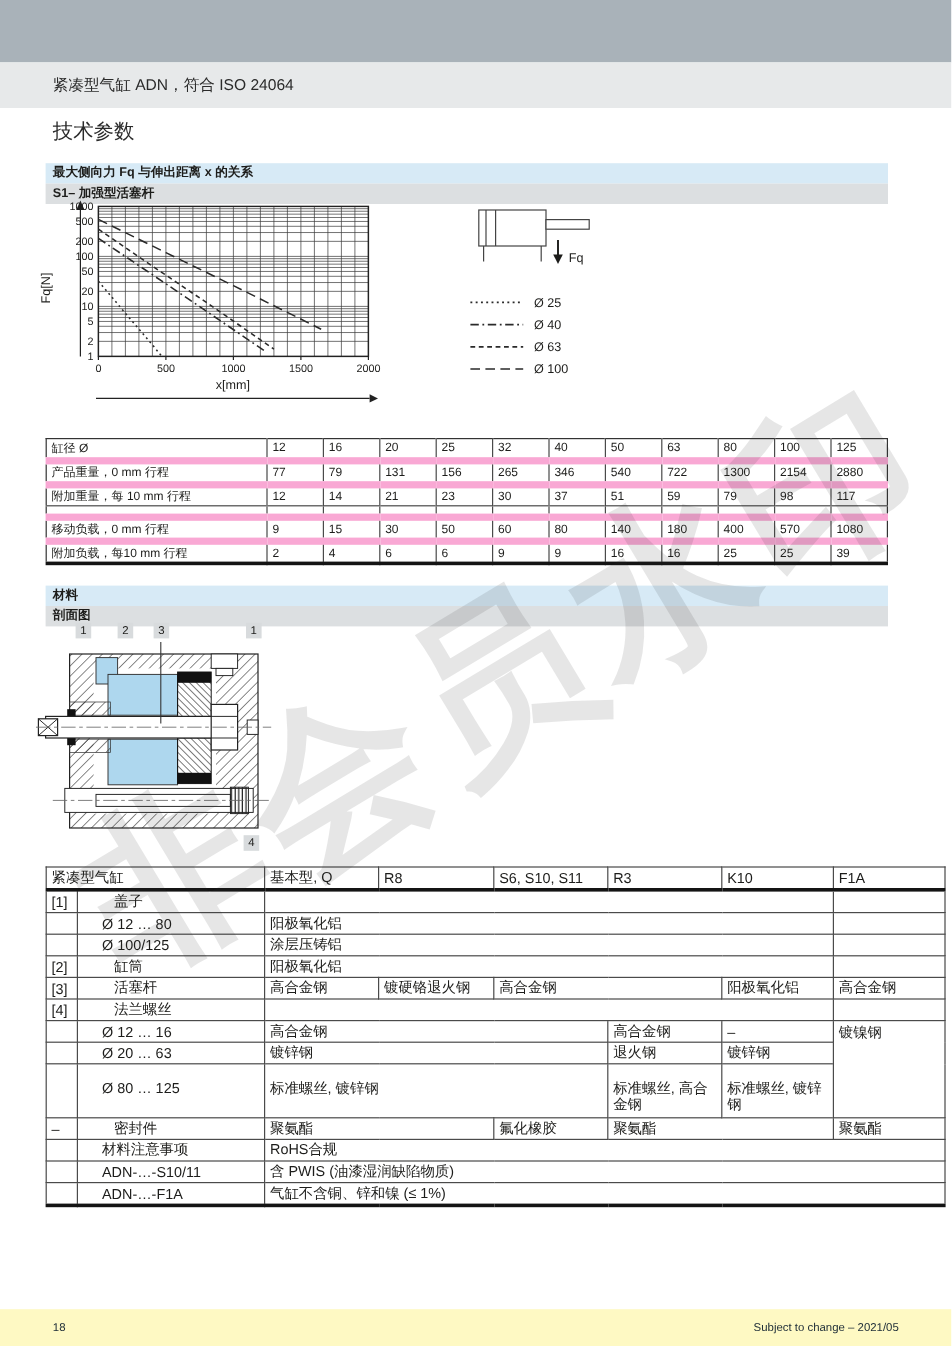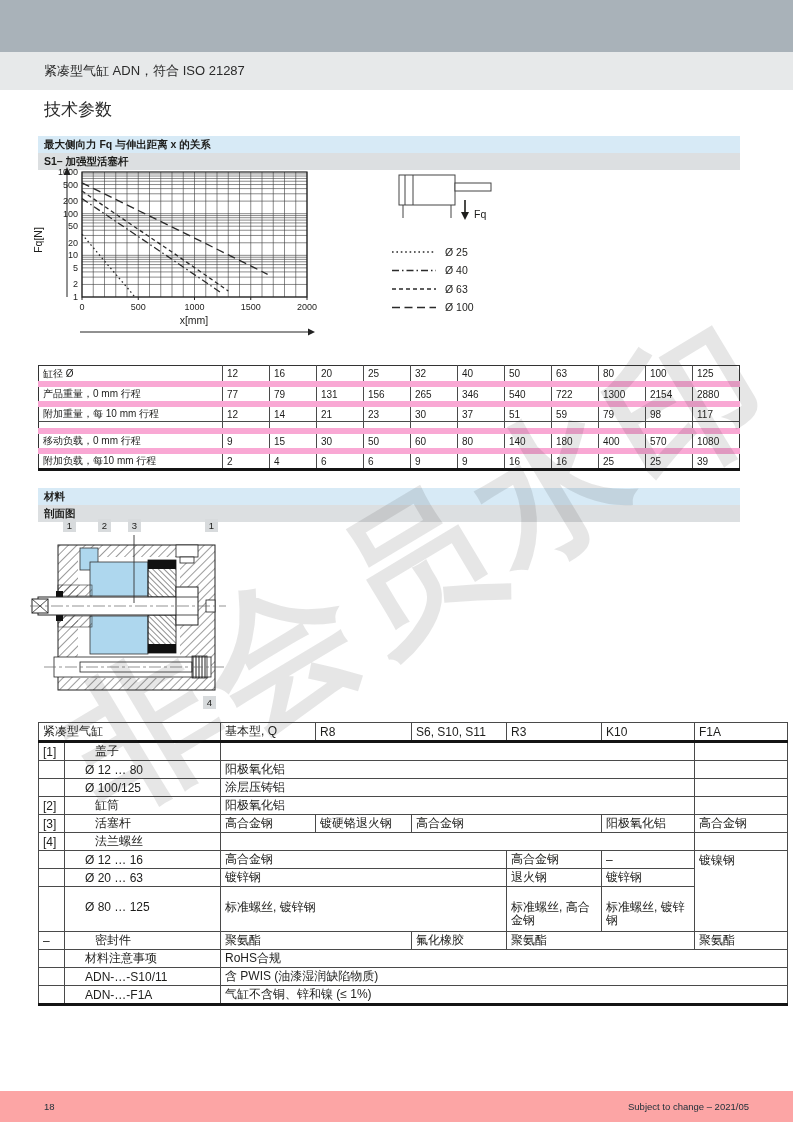--- a/index.html
+++ b/index.html
@@ -48,35 +48,35 @@
   .co{position:absolute;width:13px;height:13px;background:#d8dbdd;font-size:9.5px;
       line-height:13px;text-align:center;color:#1d1d1b;}
   #co-1a{left:63px;top:519px;} #co-2{left:98px;top:519px;} #co-3{left:128px;top:519px;}
   #co-1b{left:205px;top:519px;} #co-4{left:203px;top:696px;}
 
   #watermark{position:absolute;left:0px;top:468px;width:840px;text-align:center;
       font-size:150px;font-weight:bold;letter-spacing:8px;color:rgba(50,50,50,0.12);
       transform:rotate(-31deg);transform-origin:center;white-space:nowrap;
       pointer-events:none;z-index:40;}
 
-  #footer{position:absolute;left:0;top:1091px;width:793px;height:31px;background:#fca5a5;
+  #footer{position:absolute;left:0;top:1091px;width:793px;height:31px;background:#fef9c3;
       font-size:9.5px;color:#22313a;}
   #footer span{position:absolute;top:0;line-height:31px;}
   #f-page{left:44px;}
   #f-link{left:248px;font-weight:bold;}
   #f-note{left:628px;}
 </style>
 </head>
 <body>
 
 <div id="page">
 
   <div class="topband"></div>
   <div class="titleband">
-    <span class="t">紧凑型气缸 ADN，符合 ISO 21287</span>
+    <span class="t">紧凑型气缸 ADN，符合 ISO 24064</span>
   </div>
   <div class="h1">技术参数</div>
 
   <div class="bar blue" id="bar-fq-title">最大侧向力 Fq 与伸出距离 x 的关系</div>
   <div class="bar gray" id="bar-fq-sub">S1– 加强型活塞杆</div>
 
   <svg id="chart-svg" width="320" height="178">
     <line x1="37" y1="132" x2="37" y2="8" stroke="#222" stroke-width="1"></line>
     <polygon points="33.5,10 40.5,10 37,2" fill="#222"></polygon>
     <line x1="50" y1="167" x2="278" y2="167" stroke="#222" stroke-width="1"></line>

